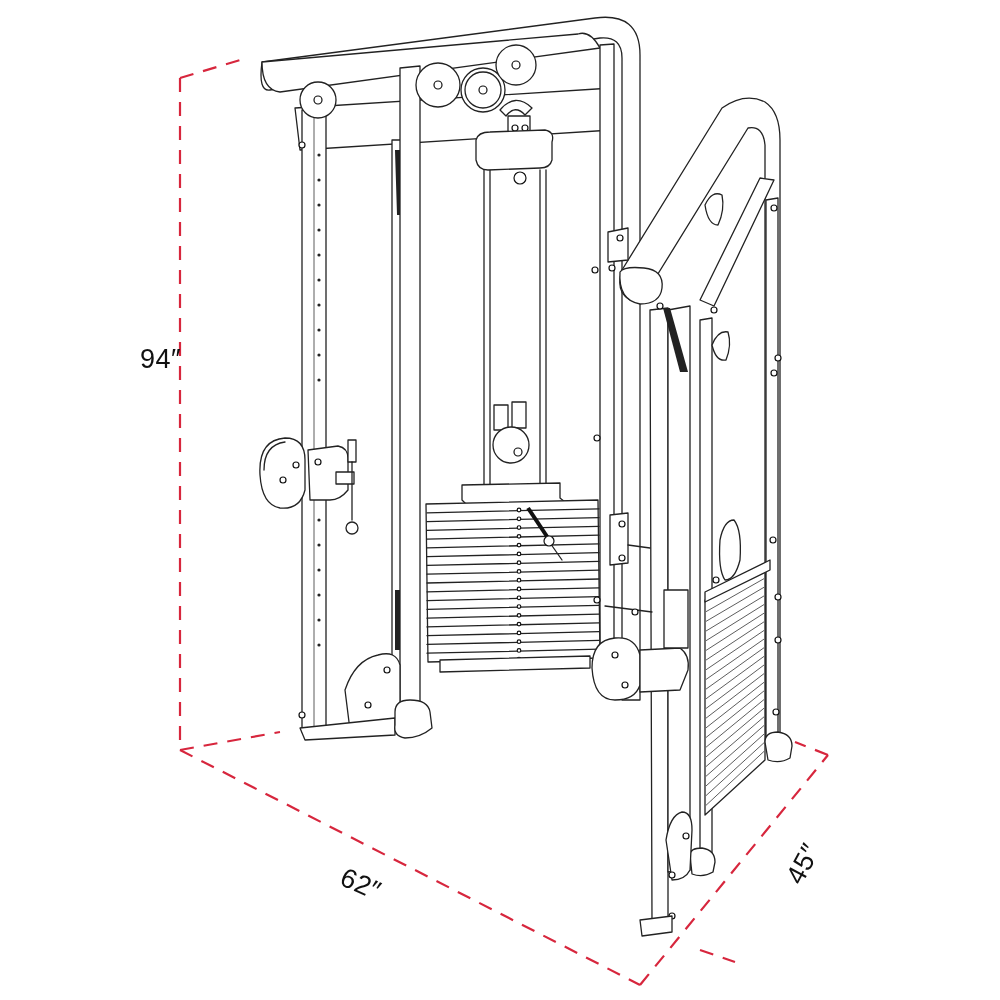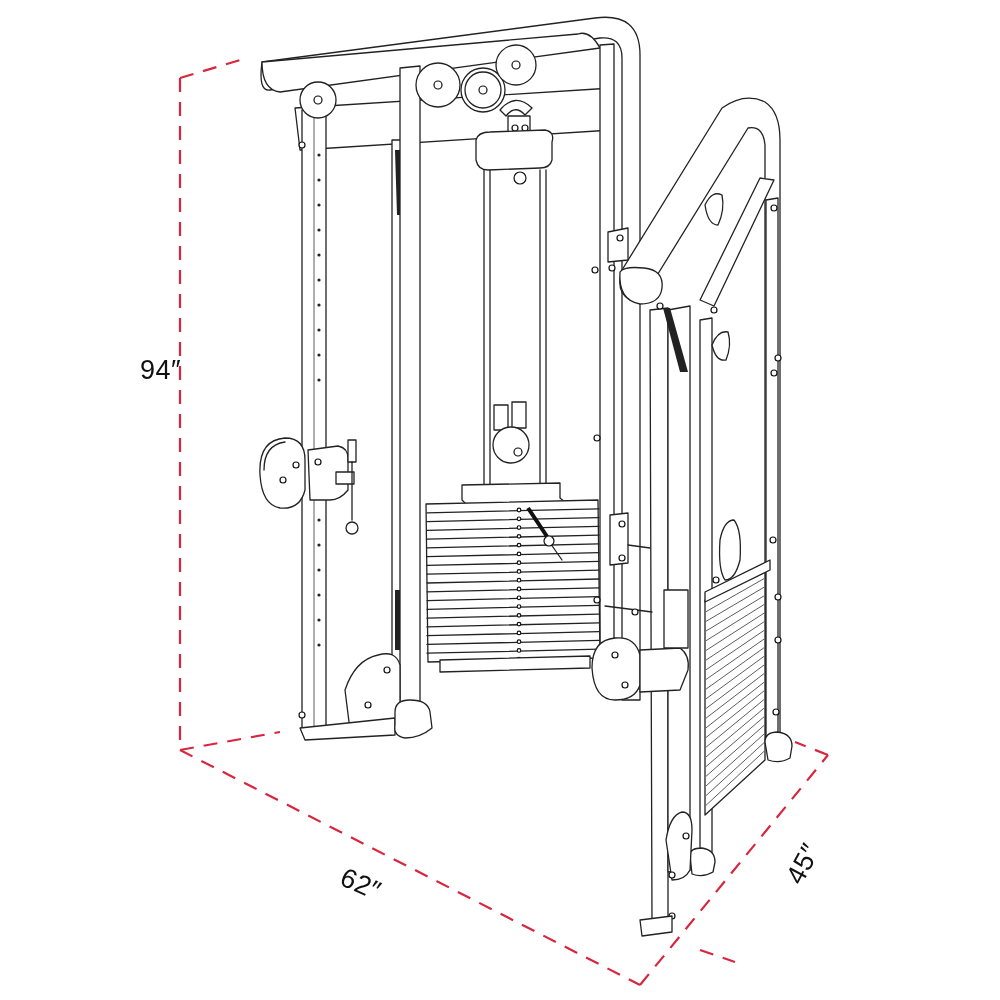--- a/index.html
+++ b/index.html
@@ -1,19 +1,19 @@
 <!DOCTYPE html>
 <html><head>
 <meta charset="utf-8">
 <style>
   html, body { margin:0; padding:0; background:#ffffff; }
   body { width:1000px; height:1000px; position:relative; overflow:hidden; font-family:"Liberation Sans", sans-serif; }
   #canvas { position:absolute; left:0; top:0; width:1000px; height:1000px; }
   .dim-label { position:absolute; font-family:"Liberation Sans", sans-serif; font-size:27px; color:#111; letter-spacing:0.5px; white-space:nowrap; }
-  #lbl-height { left:140px; top:355px; }
+  #lbl-height { left:140px; top:344px; }
   #lbl-width { left:348px; top:862px; transform:rotate(24deg); transform-origin:left top; }
   #lbl-depth { left:780px; top:875px; transform:rotate(-62deg); transform-origin:left top; }
   svg .ln { fill:none; stroke:#222; stroke-width:1.3; stroke-linejoin:round; stroke-linecap:round; }
   svg .thin { fill:none; stroke:#333; stroke-width:0.8; }
   svg .wf { fill:#fff; stroke:#222; stroke-width:1.3; stroke-linejoin:round; }
   svg .bolt { fill:#fff; stroke:#111; stroke-width:1.2; }
   svg .dash { fill:none; stroke-width:2.2; stroke-dasharray:14 10; }
   svg .dark { fill:#222; stroke:none; }
 </style>
 </head>

